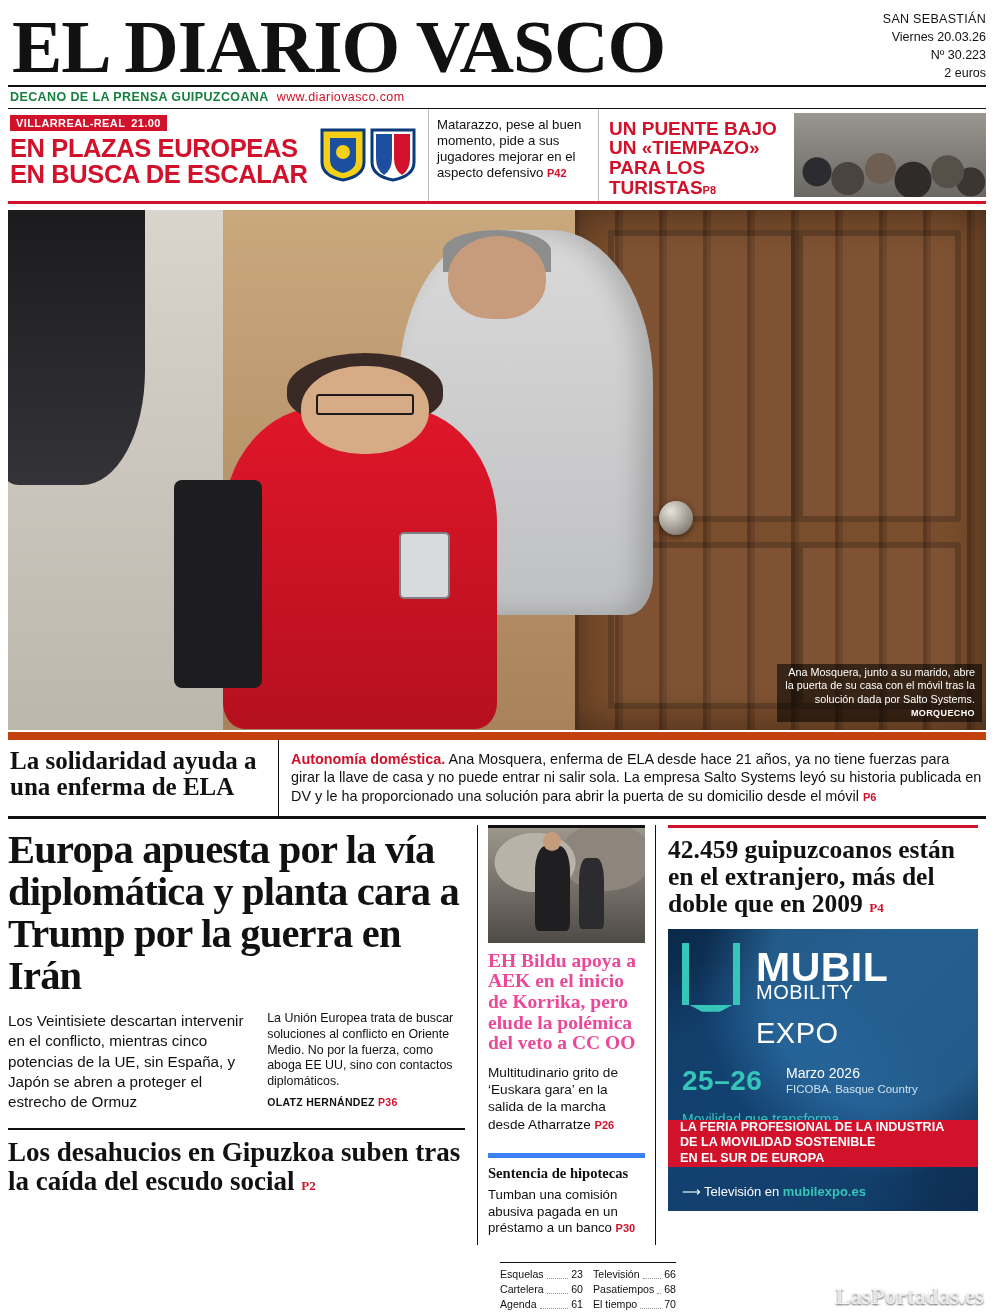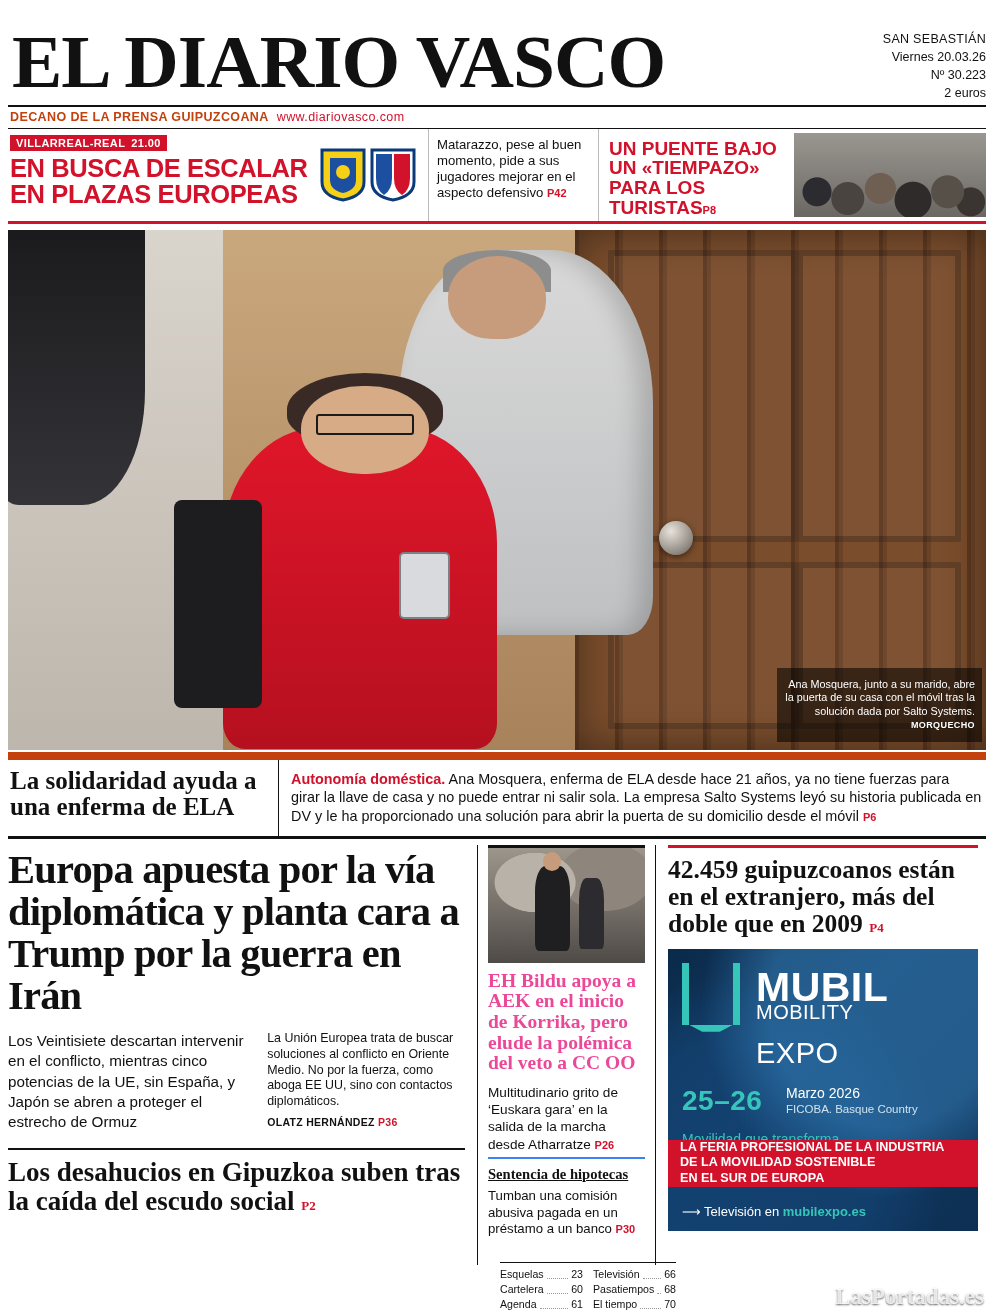--- a/index.html
+++ b/index.html
@@ -8,21 +8,21 @@
     width: 994px; height: 1316px;
     background: #ffffff;
     font-family: "Liberation Sans", sans-serif;
     color: #111;
     overflow: hidden;
     position: relative;
   }
   .page { width: 994px; height: 1316px; position: relative; padding: 0 8px; }
 
   
-  .masthead { display:flex; align-items:center; padding-top: 22px; gap: 36px; }
+  .masthead { display:flex; align-items:flex-end; padding-top: 2px; gap: 36px; }
   .masthead-title {
     font-family: "Liberation Serif", serif;
     font-weight: 700;
     font-size: 74px;
     letter-spacing: -1px;
     line-height: 0.95;
     flex: 1;
     white-space: nowrap;
     margin-left: 4px;
     transform: scaleX(1.02);
@@ -35,21 +35,21 @@
     padding-top: 8px;
     color:#111;
     min-width: 150px;
   }
   .masthead-right .loc { font-weight: 400; letter-spacing:.3px;}
   .sub-rule { border-top: 2px solid #111; margin-top: 2px; }
   .tagline {
     display:flex; align-items:center; gap:8px;
     font-size: 12.5px; letter-spacing: .4px; padding: 3px 2px 4px 2px;
   }
-  .tagline .decano { font-weight:600; color:#c2410c; }
+  .tagline .decano { font-weight:600; color:#15803d; }
   .tagline .web { color:#d2112b; font-weight:500; }
 
   
   .promo {
     display:flex; align-items:stretch; gap:0;
     border-top: 1px solid #111;
     border-bottom: 3px solid #d2112b;
     position:relative;
     height: 96px;
   }
@@ -165,21 +165,21 @@
     position:absolute; left: 40%; top: 62%; width: 5.2%; height: 13%;
     background:#d8dadd; border: 2px solid #7d7f82; border-radius: 5px;
   }
   .chair {
     position:absolute; left: 17%; top: 52%; width: 9%; height: 40%;
     background:#1d1d1f; border-radius: 8px;
   }
   .photo-caption {
     position:absolute; right: 4px; bottom: 8px; width: 205px;
     background: rgba(0,0,0,.55); color:#fff; font-size: 10.8px; line-height:1.25;
-    padding: 10px 7px; text-align:right;
+    padding: 2px 7px; text-align:right;
   }
   .photo-caption .credit { font-weight:700; font-size:9px; letter-spacing:.4px;}
 
   
   .lead-row {
     display:flex; border-top: 8px solid #c2410c; border-bottom: 3px solid #111;
     margin-top: 2px;
   }
   .lead-left {
     width: 270px; padding: 8px 10px 10px 2px;
@@ -229,22 +229,22 @@
   .runners .r1 { position:absolute; left: 30%; top: 16%; width: 22%; height: 74%; background:#1f1f22; border-radius: 30% 30% 10% 10%; }
   .runners .r1::after { content:""; position:absolute; left:24%; top:-16%; width:52%; height:22%; background:#c79c7c; border-radius:50%; }
   .runners .r2 { position:absolute; left: 58%; top: 26%; width: 16%; height: 62%; background:#2b2b30; border-radius: 30% 30% 10% 10%; }
   .colB-head {
     font-family:"Liberation Serif", serif; font-weight:700; color:#ec4899;
     font-size: 19.5px; line-height:1.06; padding-top: 8px;
   }
   .colB-text { font-size: 13.6px; line-height:1.27; margin-top: 10px; }
   .colB-text .pg { color:#d2112b; font-weight:700; font-size:11px; }
   .colB-sub {
-    border-top:2px solid #3b82f6; margin-top: 4px; padding-top: 7px;
-    font-family:"Liberation Serif", serif; font-weight:700; font-size: 14.6px; line-height:1.1;text-decoration:underline;
+    border-top:5px solid #3b82f6; margin-top: 20px; padding-top: 7px;
+    font-family:"Liberation Serif", serif; font-weight:700; font-size: 14.6px; line-height:1.1;
   }
   .colB-sub2 { font-size: 13.2px; line-height:1.26; margin-top: 6px; }
   .colB-sub2 .pg { color:#d2112b; font-weight:700; font-size:11px; }
 
   .colC-head {
     font-family:"Liberation Serif", serif; font-weight:700;
     font-size: 25.5px; line-height:1.06; padding-top: 4px;
     border-top: 3px solid #d2112b; padding-top: 8px;
   }
   .colC-head .pg { color:#d2112b; font-size: 13px; }
@@ -321,22 +321,22 @@
     <span class="decano">DECANO DE LA PRENSA GUIPUZCOANA</span>
     <span class="web">www.diariovasco.com</span>
   </div>
 
   <div class="promo">
     <div class="promo-left">
       <span class="promo-tag">
         <span>VILLARREAL-REAL</span><span class="time">21.00</span>
       </span>
       <div class="promo-head">
+        <div>EN PLAZAS EUROPEAS</div>
         <div>EN BUSCA DE ESCALAR</div>
-        <div>EN PLAZAS EUROPEAS</div>
       </div>
     </div>
     <div class="promo-logos">
       <div class="crest">
         <svg width="46" height="54" viewBox="0 0 46 54">
           <path d="M2 2 H44 V34 Q44 48 23 52 Q2 48 2 34 Z" fill="#f5d017" stroke="#0a3a7a" stroke-width="3"></path>
           <path d="M10 10 H36 V32 Q36 42 23 45 Q10 42 10 32 Z" fill="#1d4fa0"></path>
           <circle cx="23" cy="24" r="7" fill="#f5d017"></circle>
         </svg>
       </div>

